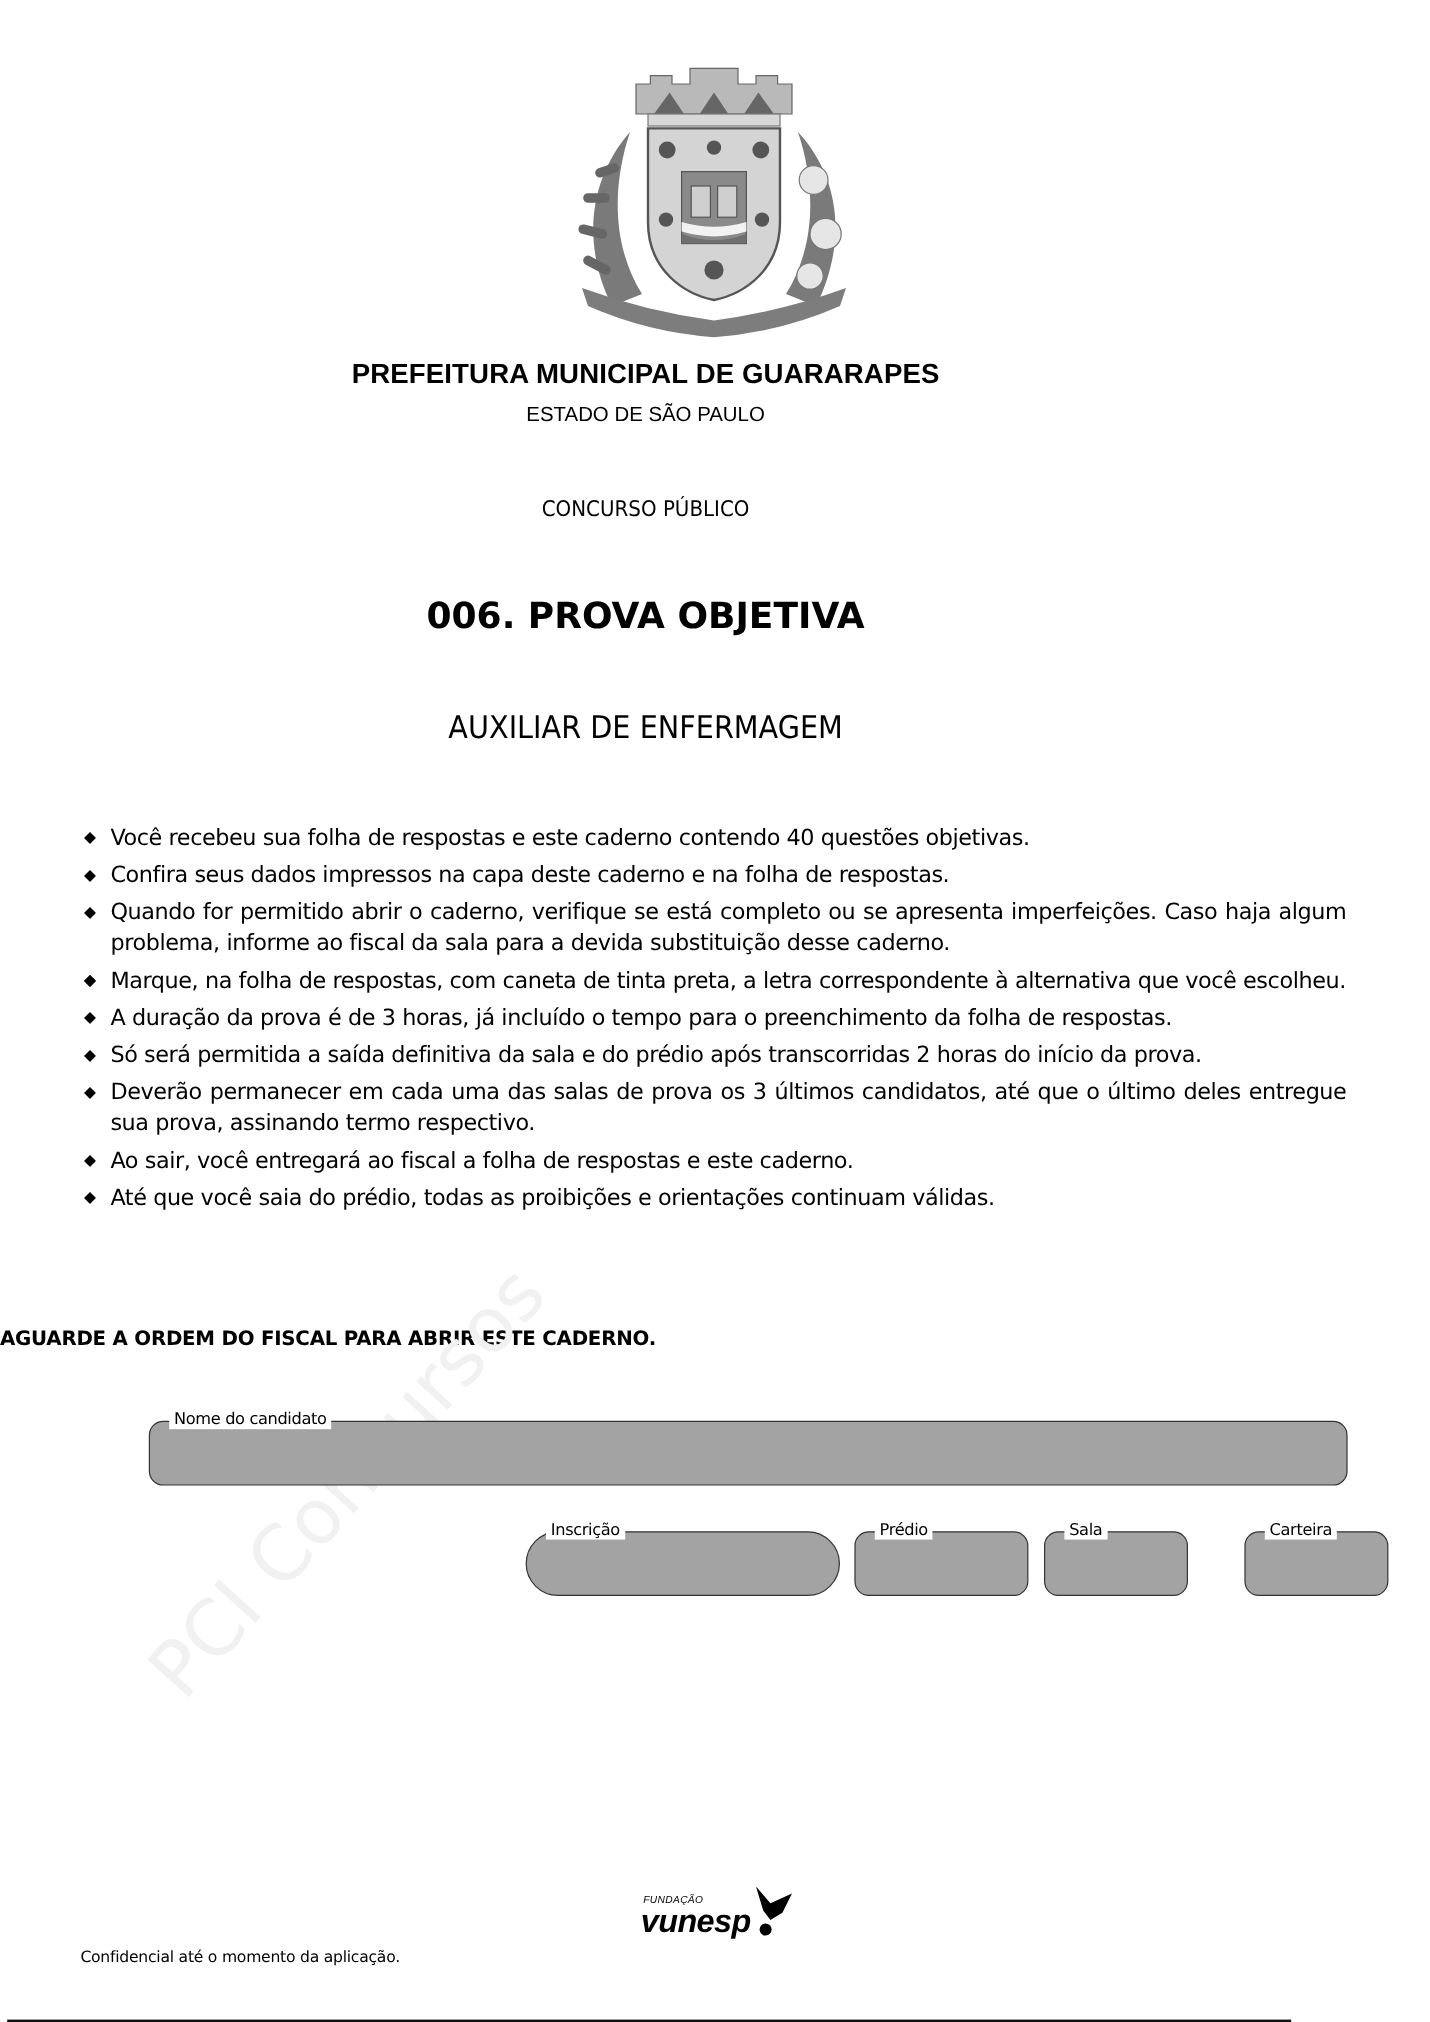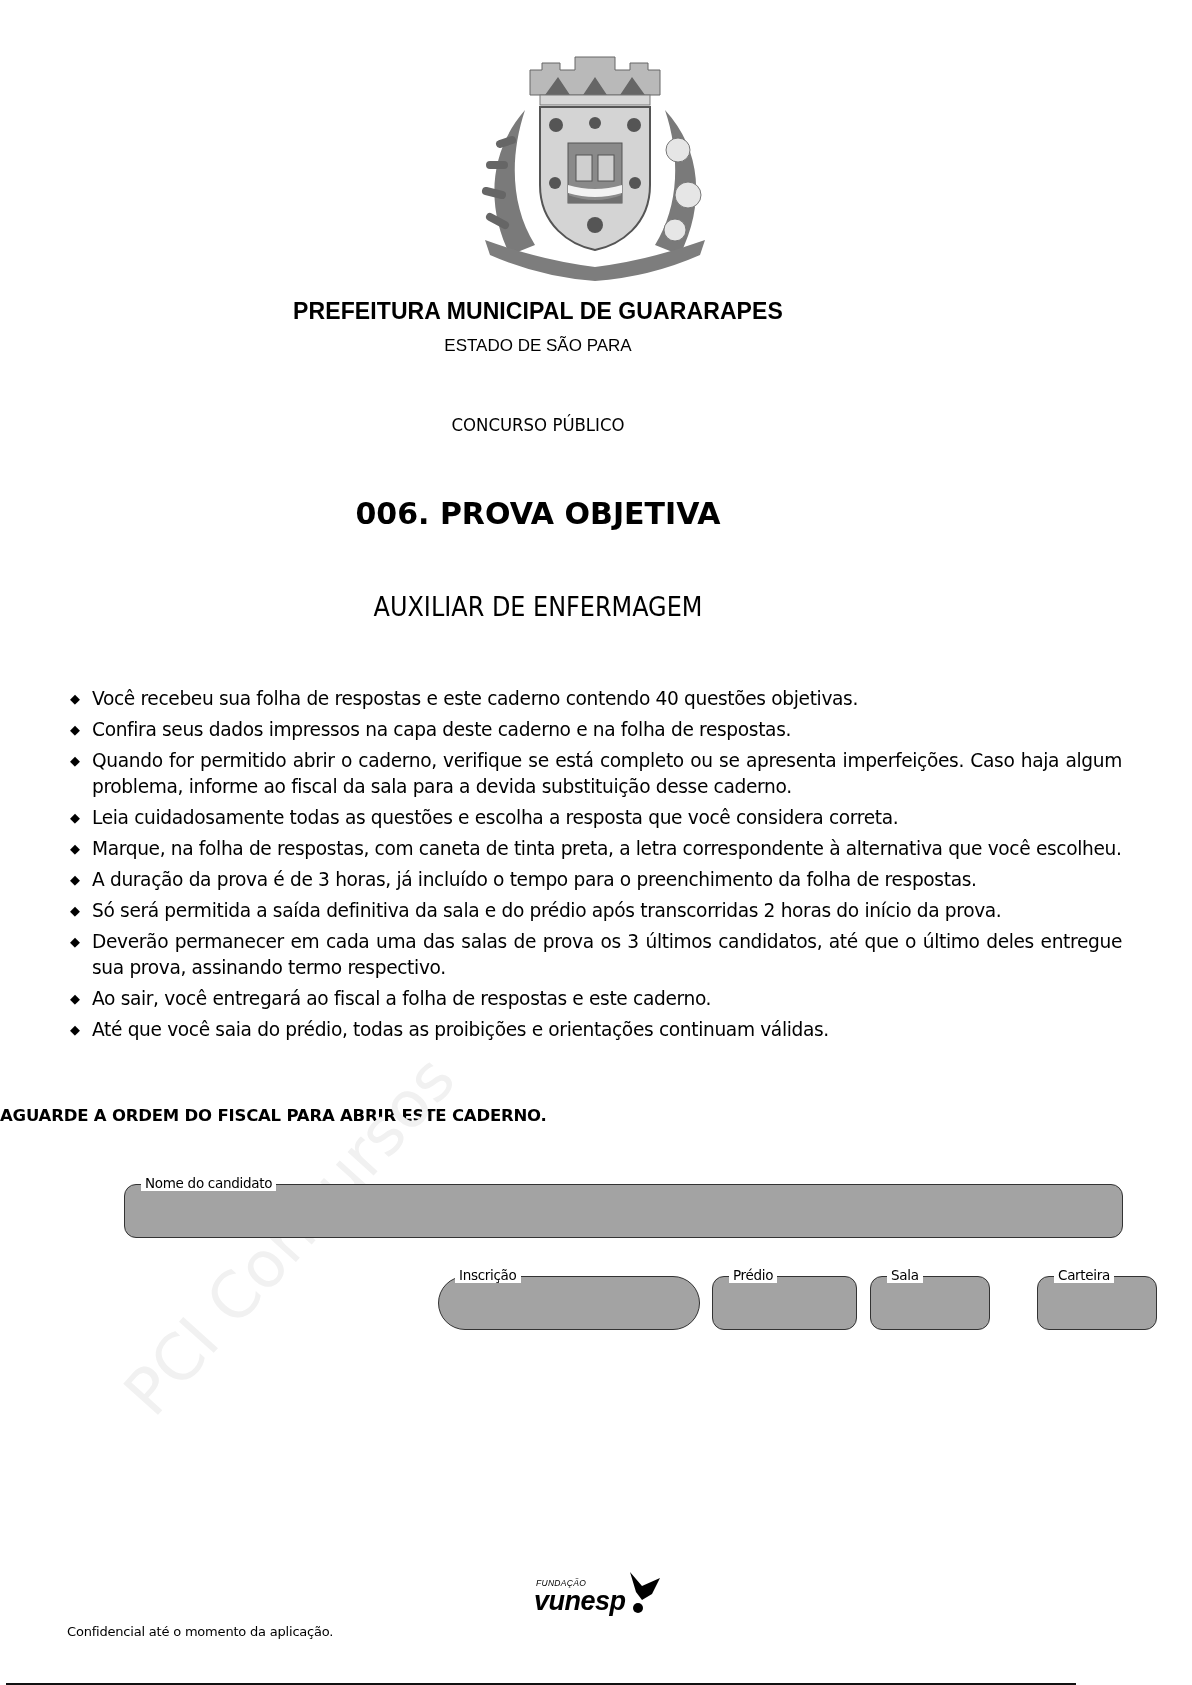--- a/index.html
+++ b/index.html
@@ -81,30 +81,30 @@
       <circle cx="154" cy="70" r="7" fill="#555"></circle>
     <circle cx="115" cy="68" r="6" fill="#555"></circle>
     <circle cx="75" cy="128" r="6" fill="#555"></circle>
       <circle cx="155" cy="128" r="6" fill="#555"></circle>
     <circle cx="115" cy="170" r="8" fill="#555"></circle>
 
     <path d="M5 185 Q60 205 115 212 Q170 205 225 185 L220 200 Q170 222 115 226 Q60 222 10 200 Z" fill="#7d7d7d"></path>
   </svg>
 
   <div class="org-title">PREFEITURA MUNICIPAL DE GUARARAPES</div>
-  <div class="org-sub">ESTADO DE SÃO PARA</div>
+  <div class="org-sub">ESTADO DE SÃO PAULO</div>
   <div class="concurso">CONCURSO PÚBLICO</div>
   <div class="exam-title">006. PROVA OBJETIVA</div>
   <div class="role">AUXILIAR DE ENFERMAGEM</div>
 
   <ul class="instructions">
     <li><span class="bullet">◆</span><span>Você recebeu sua folha de respostas e este caderno contendo 40 questões objetivas.</span></li>
     <li><span class="bullet">◆</span><span>Confira seus dados impressos na capa deste caderno e na folha de respostas.</span></li>
     <li class="multi"><span class="bullet">◆</span><span>Quando for permitido abrir o caderno, verifique se está completo ou se apresenta imperfeições. Caso haja algum problema, informe ao fiscal da sala para a devida substituição desse caderno.</span></li>
-    <li><span class="bullet">◆</span><span>Leia cuidadosamente todas as questões e escolha a resposta que você considera correta.</span></li>
+    <li><span class="bullet">◆</span></li>
     <li><span class="bullet">◆</span><span>Marque, na folha de respostas, com caneta de tinta preta, a letra correspondente à alternativa que você escolheu.</span></li>
     <li><span class="bullet">◆</span><span>A duração da prova é de 3 horas, já incluído o tempo para o preenchimento da folha de respostas.</span></li>
     <li><span class="bullet">◆</span><span>Só será permitida a saída definitiva da sala e do prédio após transcorridas 2 horas do início da prova.</span></li>
     <li class="multi"><span class="bullet">◆</span><span>Deverão permanecer em cada uma das salas de prova os 3 últimos candidatos, até que o último deles entregue sua prova, assinando termo respectivo.</span></li>
     <li><span class="bullet">◆</span><span>Ao sair, você entregará ao fiscal a folha de respostas e este caderno.</span></li>
     <li><span class="bullet">◆</span><span>Até que você saia do prédio, todas as proibições e orientações continuam válidas.</span></li>
   </ul>
 
   <div class="notice">AGUARDE A ORDEM DO FISCAL PARA ABRIR ESTE CADERNO.</div>
 

